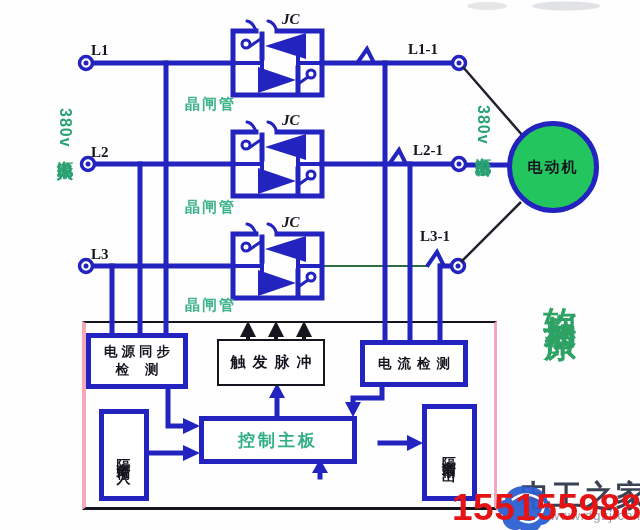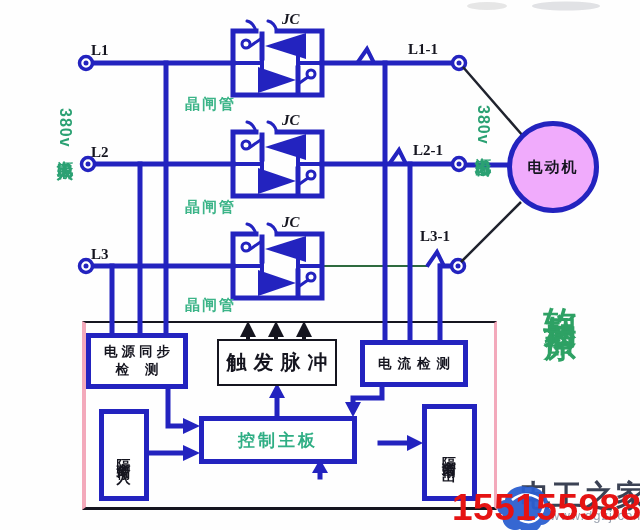--- a/index.html
+++ b/index.html
@@ -40,21 +40,21 @@
   .vtext{writing-mode:vertical-rl;text-orientation:mixed}
 
   .lbl{position:absolute;white-space:nowrap;font-weight:bold}
   .serif{font-family:"Liberation Serif",serif;color:var(--ink);font-size:15px}
   .jc{font-style:italic}
   .scr-name{color:var(--green_label);font-size:15px;letter-spacing:2px}
   .vtitle{color:var(--green_dark);font-size:16px;letter-spacing:1px;writing-mode:vertical-rl;text-orientation:mixed}
   .side-title{color:var(--side_green);font-size:33px;letter-spacing:6px;writing-mode:vertical-rl;text-orientation:upright;font-weight:bold}
 
   #motor{position:absolute;left:507px;top:121px;width:92px;height:92px;border-radius:50%;
-    border:5px solid var(--wire);box-sizing:border-box;background:#f0abfc;display:flex;
+    border:5px solid var(--wire);box-sizing:border-box;background:#22c55e;display:flex;
     align-items:center;justify-content:center;font-size:15px;font-weight:bold;letter-spacing:2px;color:var(--ink)}
 
   .ad{position:absolute;color:var(--red);font-weight:bold;white-space:nowrap}
   #ad-line1{left:450px;top:460px;font-size:25px;letter-spacing:1px}
   #ad-phone{left:452px;top:487px;font-size:37px;letter-spacing:0.5px}
   #wm-name{position:absolute;left:520px;top:476px;font-size:30px;font-weight:bold;
            letter-spacing:2px;color:var(--wm_ink);white-space:nowrap}
   #wm-url{position:absolute;left:550px;top:508px;font-size:13px;letter-spacing:1px;color:var(--gray_url);white-space:nowrap}
 </style>
 </head>
@@ -172,21 +172,21 @@
     <div class="lbl scr-name" style="left:185px;top:296px">晶闸管</div>
 
     <div class="lbl vtitle" style="left:54px;top:108px;height:135px">380v电源输入</div>
     <div class="lbl vtitle" style="left:472px;top:105px;height:130px">380v电源输出</div>
     <div class="lbl side-title" style="left:537px;top:280px;height:210px">软启动器原</div>
 
     <div class="box" style="left:86px;top:333px;width:102px;height:56px;font-size:13.5px">
       <span style="letter-spacing:4px;text-indent:4px">电源同步</span>
       <span style="letter-spacing:16px;text-indent:16px">检测</span>
     </div>
-    <div class="box blackbox" style="left:217px;top:339px;width:120px;height:47px;font-size:20px">
+    <div class="box blackbox" style="left:217px;top:339px;width:108px;height:47px;font-size:15px">
       <span style="letter-spacing:7px;text-indent:7px">触发脉冲</span>
     </div>
     <div class="box" style="left:360px;top:340px;width:108px;height:47px;font-size:13.5px">
       <span style="letter-spacing:6px;text-indent:6px">电流检测</span>
     </div>
     <div class="box" style="left:99px;top:409px;width:50px;height:92px;font-size:14px">
       <span class="vtext" style="letter-spacing:4px">隔离输入</span>
     </div>
     <div class="box greentext" style="left:199px;top:416px;width:158px;height:48px;font-size:17px">
       <span style="letter-spacing:3px">控制主板</span>

